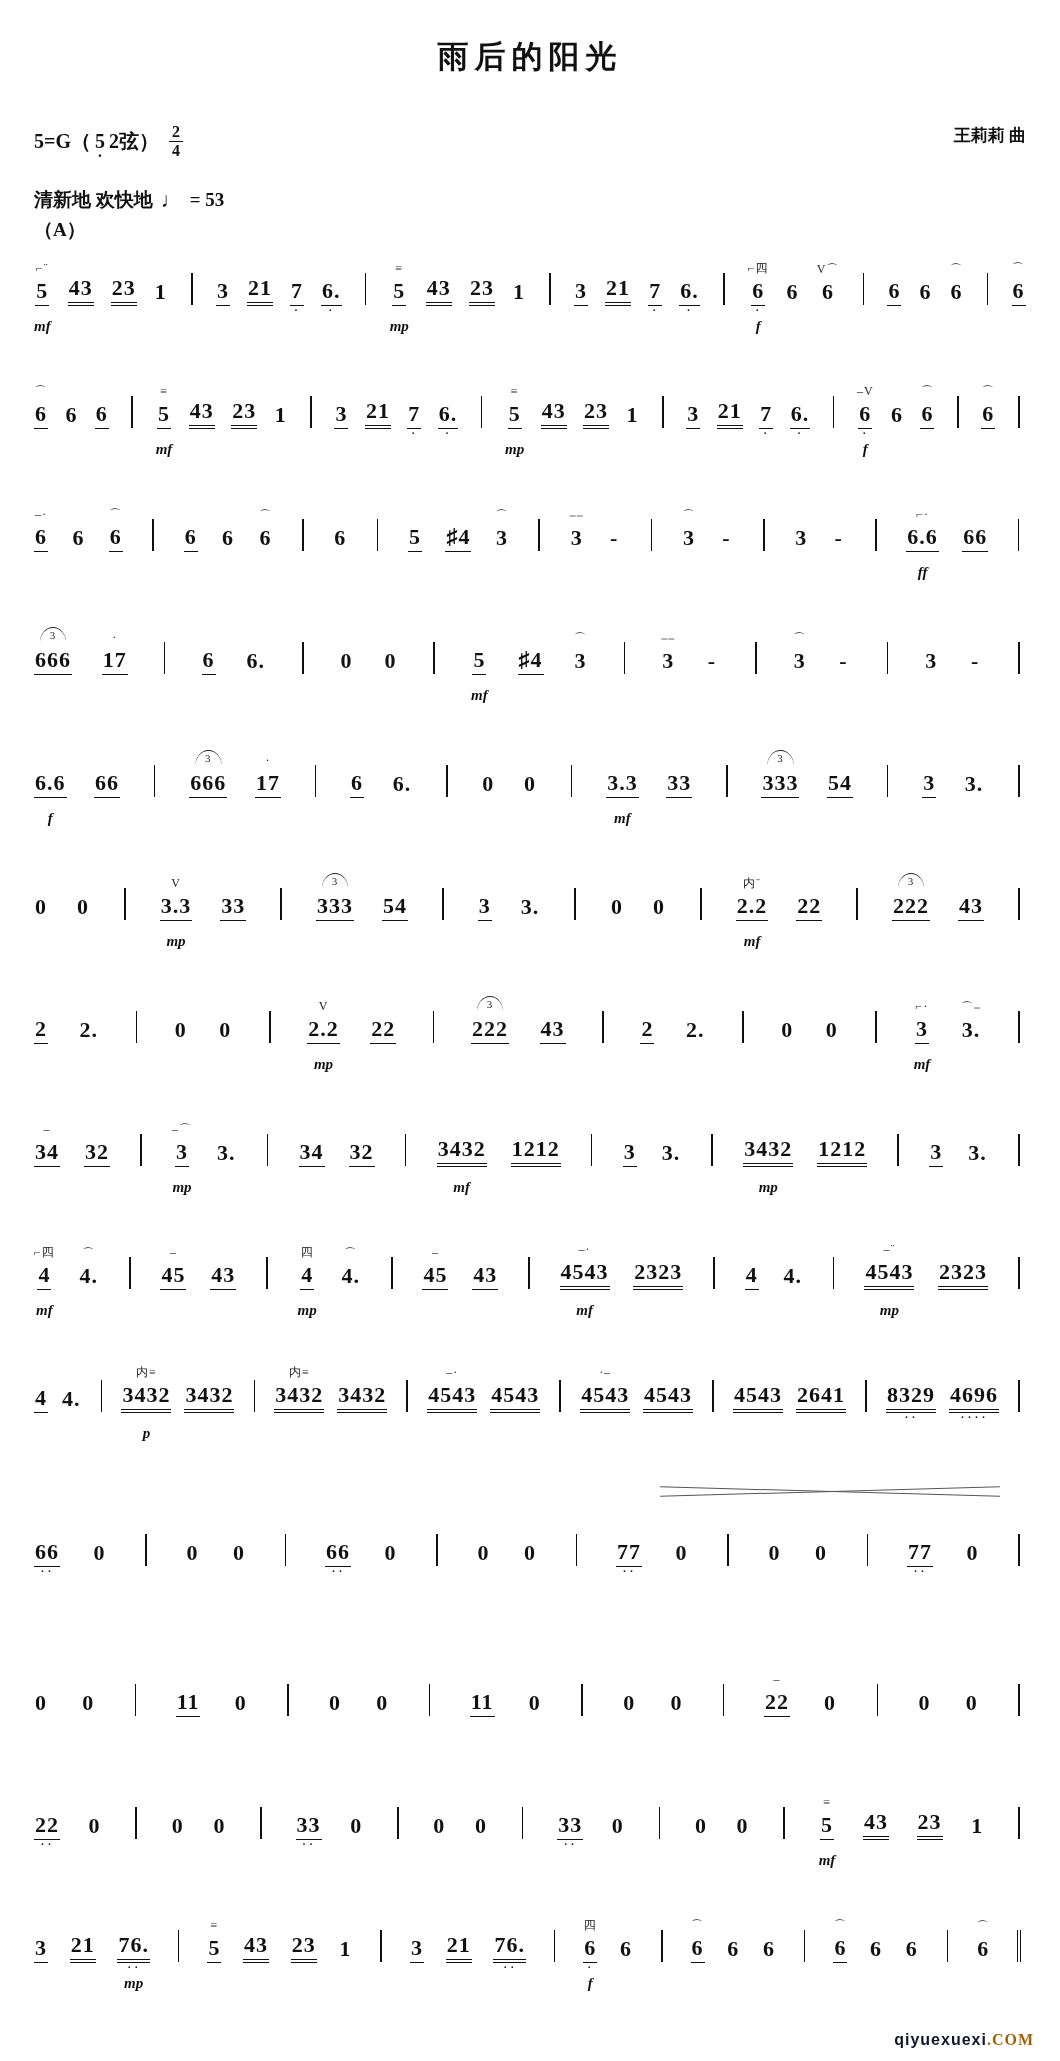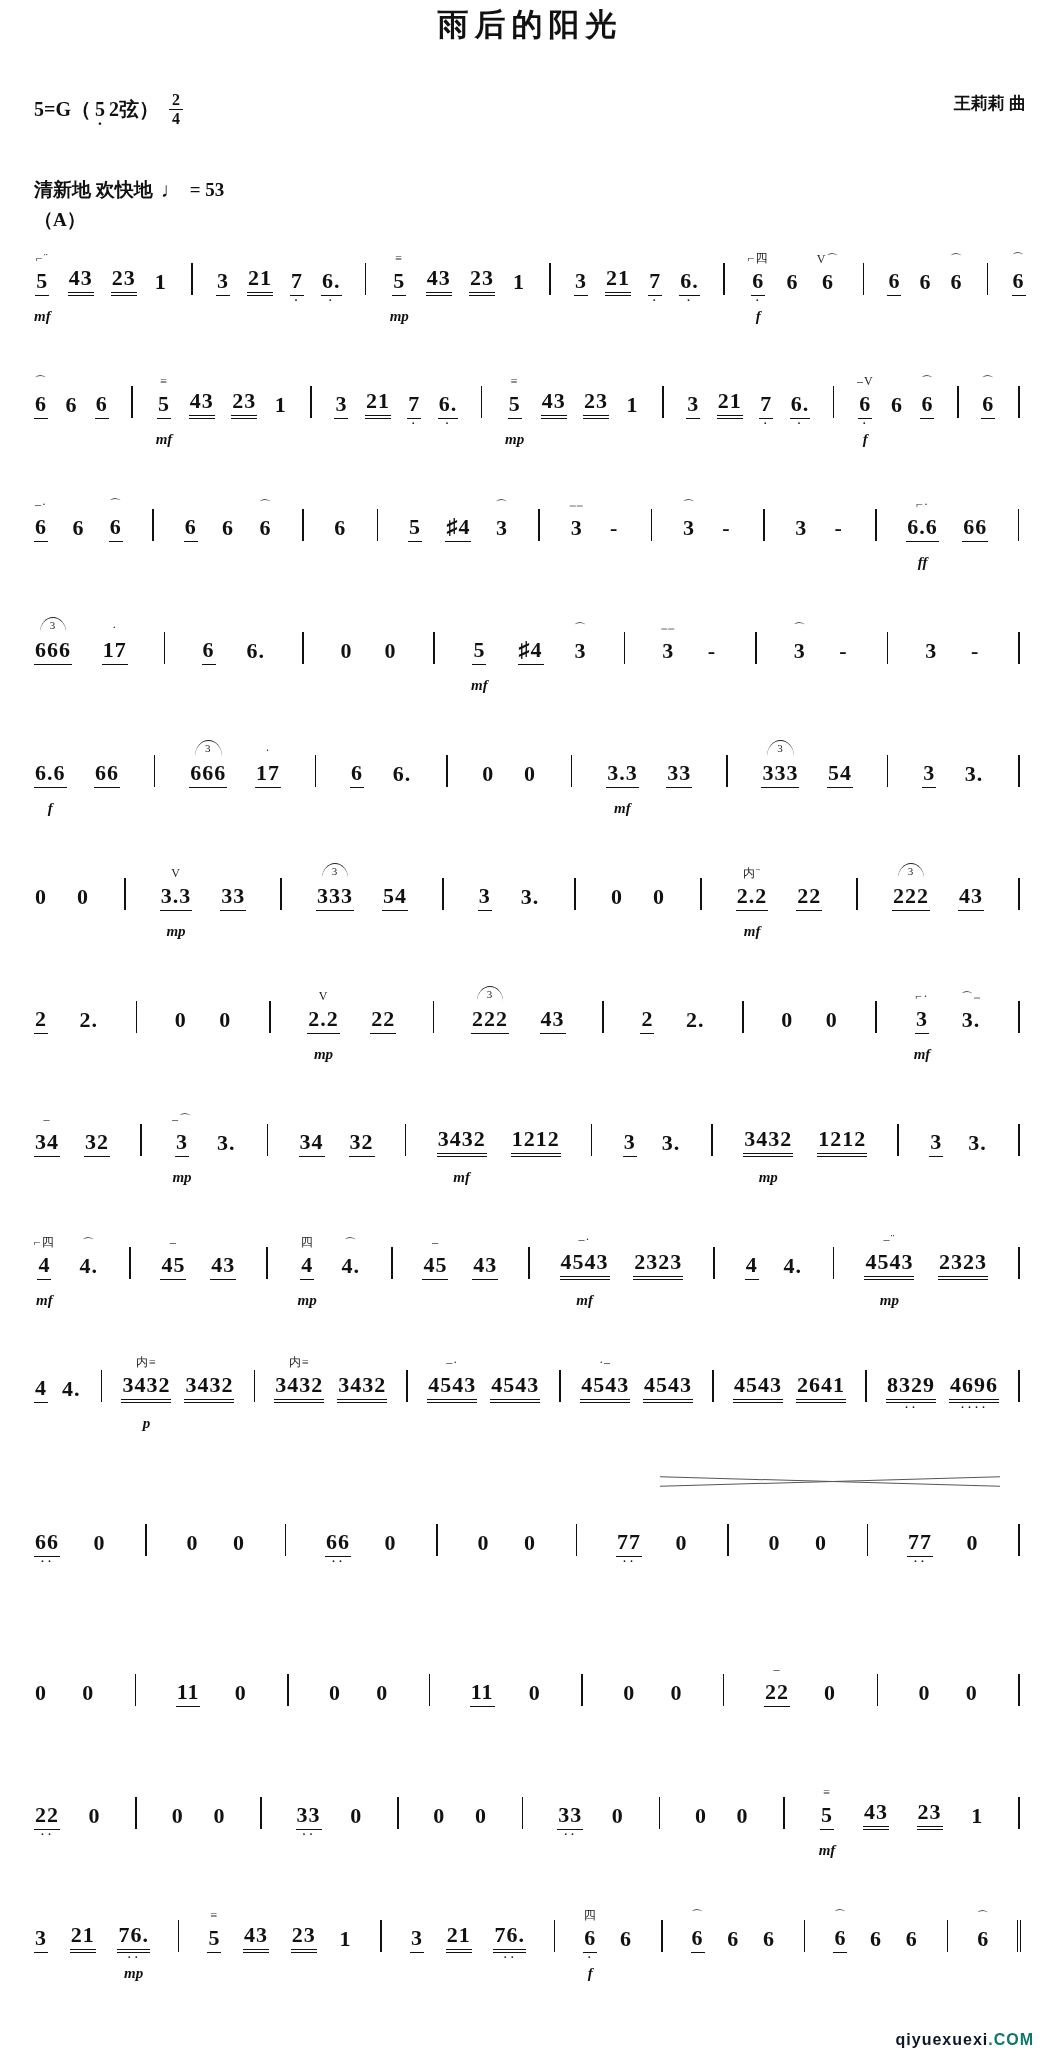--- a/index.html
+++ b/index.html
@@ -6,38 +6,38 @@
   .page{
     position:relative;
     width:1060px;height:2061px;
     margin:0 auto;background:#ffffff;
     font-family:"Liberation Serif", serif;
     color:#111;overflow:hidden;
   }
   .inner{padding:0 34px;}
   .title{
     text-align:center;font-size:31px;font-weight:bold;
-    letter-spacing:6px;padding-top:4px;
+    letter-spacing:6px;padding-top:36px;
   }
   .meta-row{
     display:flex;justify-content:space-between;align-items:flex-start;
     margin-top:46px;font-size:20px;font-weight:bold;
   }
   .key-sig{display:flex;align-items:center;gap:4px;}
   .lowdot-note{position:relative;display:inline-block;}
   .lowdot-note::after{
     content:"·";position:absolute;left:50%;transform:translateX(-50%);
     bottom:-12px;font-size:16px;
   }
   .frac{display:inline-flex;flex-direction:column;align-items:center;
     line-height:1;font-size:16px;margin-left:6px;}
   .frac .num{border-bottom:1.5px solid #111;padding:0 3px 1px;}
   .frac .den{padding-top:1px;}
   .composer{font-size:17px;font-weight:bold;}
-  .tempo-row{margin-top:50px;font-size:19px;font-weight:bold;display:flex;align-items:center;gap:8px;}
+  .tempo-row{margin-top:28px;font-size:19px;font-weight:bold;display:flex;align-items:center;gap:8px;}
   .tempo-note{font-size:21px;}
   .section-label{font-size:19px;font-weight:bold;margin-top:4px;}
 
   
   .score{margin-top:10px;}
   .music-line{
     display:flex;justify-content:space-between;align-items:flex-end;
     margin-bottom:41px;
   }
   
@@ -70,21 +70,21 @@
   }
   .cresc::before{transform:rotate(1.6deg);}
   .cresc::after{transform:rotate(-1.6deg);}
 
   .watermark{
     position:absolute;right:26px;bottom:12px;
     font-size:16px;font-weight:bold;letter-spacing:1px;
     font-family:"Liberation Sans", sans-serif;
   }
   .watermark .w1{color:#0f172a;}
-  .watermark .w2{color:#0f766e;}
+  .watermark .w2{color:#a16207;font-family:Liberation Serif, serif;}
 </style>
 </head>
 <body>
 
 <div class="page">
   <div class="inner">
     <div class="title">雨后的阳光</div>
 
     <div class="meta-row">
       <div class="key-sig">

